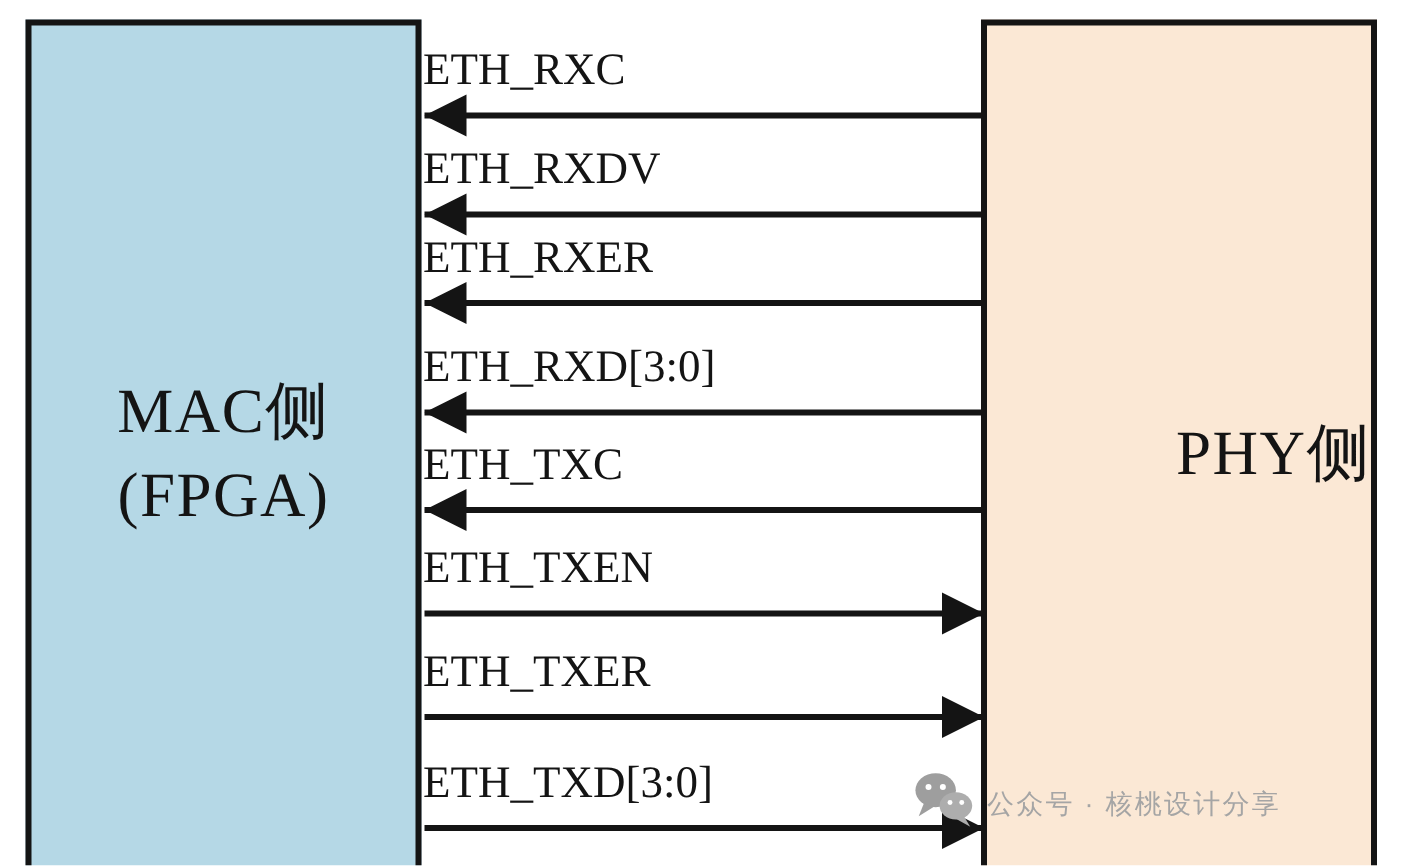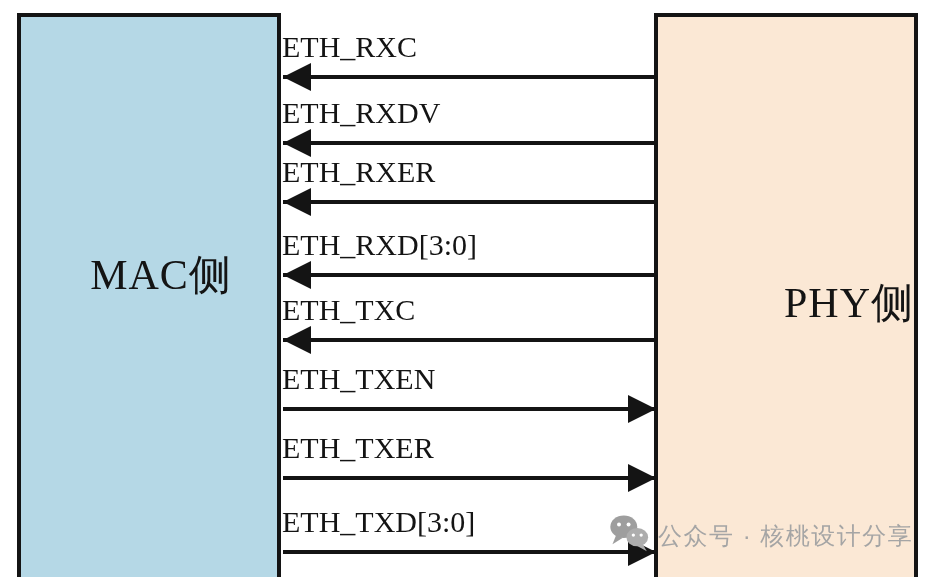--- a/index.html
+++ b/index.html
@@ -25,21 +25,21 @@
   .phy-box { left: 654px; width: 264px; background: #FBE8D5; }
   .box-title-wrap {
     position: absolute;
     left: 0;
     width: 100%;
     text-align: center;
     line-height: 56px;
     font-size: 42px;
     letter-spacing: 1px;
   }
-  .mac-box .box-title-wrap { top: 230px; margin-left: 12px; }
+  .mac-box .box-title-wrap { top: 230px; }
   .phy-box .box-title-wrap { top: 258px; text-align: right; }
 
   
   .signal { position: absolute; left: 0; top: 0; }
   .sig-label {
     position: absolute;
     left: 282px;
     width: 374px;
     top: calc(var(--y) - 56px);
     height: 52px;
@@ -81,35 +81,36 @@
     position: absolute;
     left: 8px;
     top: 12px;
     width: 42px;
     height: 40px;
   }
   .watermark-text {
     position: absolute;
     left: 58px;
     top: 21px;
-    font-size: 24px;
+    font-size: 18px;
     line-height: 30px;
     letter-spacing: 1.5px;
     white-space: nowrap;
     font-family: "Liberation Sans", "DejaVu Sans", sans-serif;
   }
 </style>
 </head>
 <body>
 
 <div class="stage">
 
   <div class="box mac-box">
     <div class="box-title-wrap">
       <div>MAC侧</div>
+      <div>(FPGA)</div>
     </div>
   </div>
 
   <div class="box phy-box">
     <div class="box-title-wrap">
       <div>PHY侧</div>
     </div>
   </div>
 
   <div class="signal dir-to-mac" style="--y:77px">

